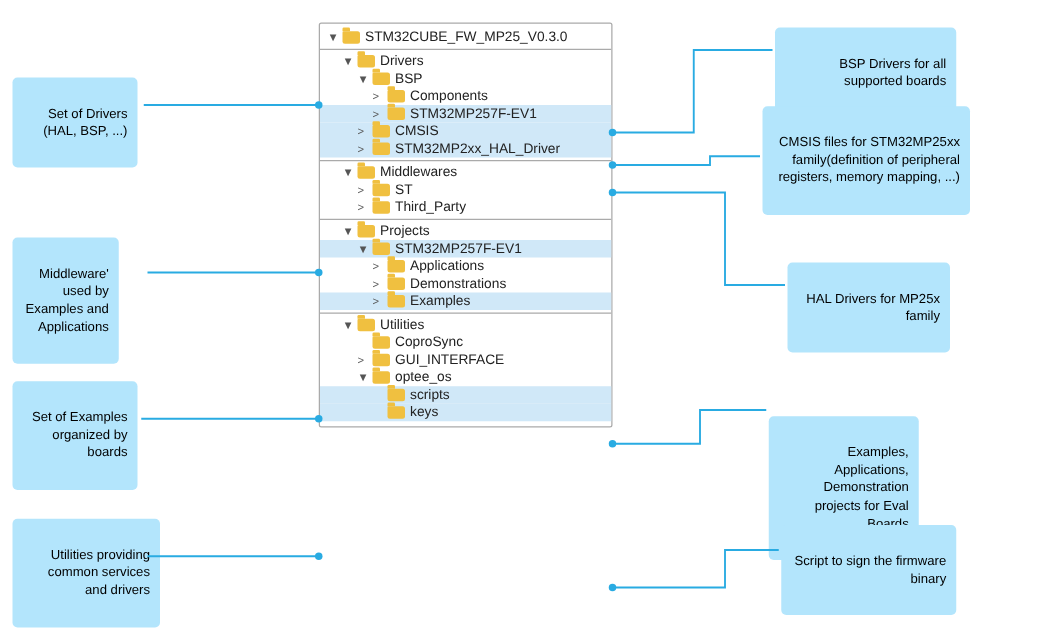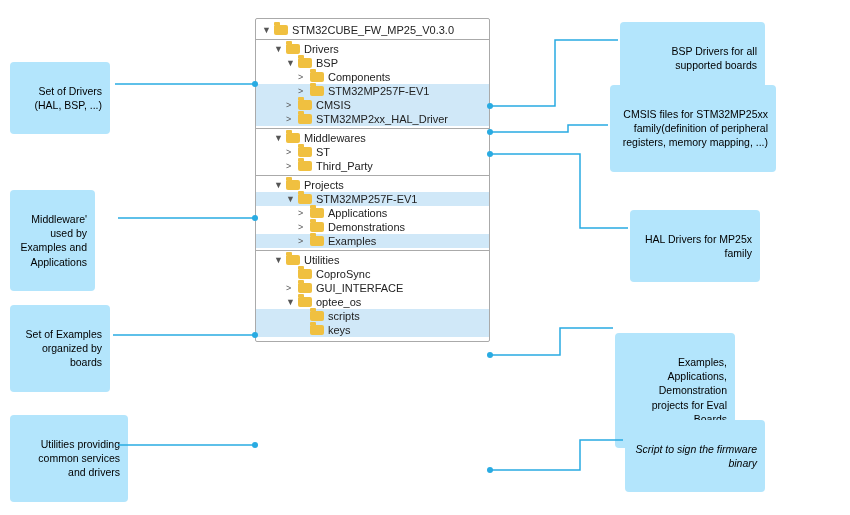--- a/index.html
+++ b/index.html
@@ -238,21 +238,21 @@
 <div class="annotation-box" style="top:415px; left:10px; width:118px;">Utilities providing common services and drivers</div>
 
 <div class="annotation-box" style="top:22px; left:620px; width:145px;">BSP Drivers for all supported boards</div>
 
 <div class="annotation-box" style="top:85px; left:610px; width:166px;">CMSIS files for STM32MP25xx family(definition of peripheral registers, memory mapping, ...)</div>
 
 <div class="annotation-box" style="top:210px; left:630px; width:130px;">HAL Drivers for MP25x family</div>
 
 <div class="annotation-box" style="top:305px; left:615px; width:120px;margin-top:28px;">Examples, Applications, Demonstration projects for Eval Boards</div>
 
-<div class="annotation-box" style="top:420px; left:625px; width:140px;font-style:italic;">Script to  sign the firmware binary</div>
+<div class="annotation-box" style="top:420px; left:625px; width:140px;">Script to  sign the firmware binary</div>
 
 <svg id="connectors">
 
   <polyline class="connector-line" points="115,84 255,84"></polyline>
   <circle cx="255" cy="84" r="3" fill="#29abe2"></circle>
 
   <polyline class="connector-line" points="118,218 255,218"></polyline>
   <circle cx="255" cy="218" r="3" fill="#29abe2"></circle>
 
   <polyline class="connector-line" points="113,335 255,335"></polyline>

